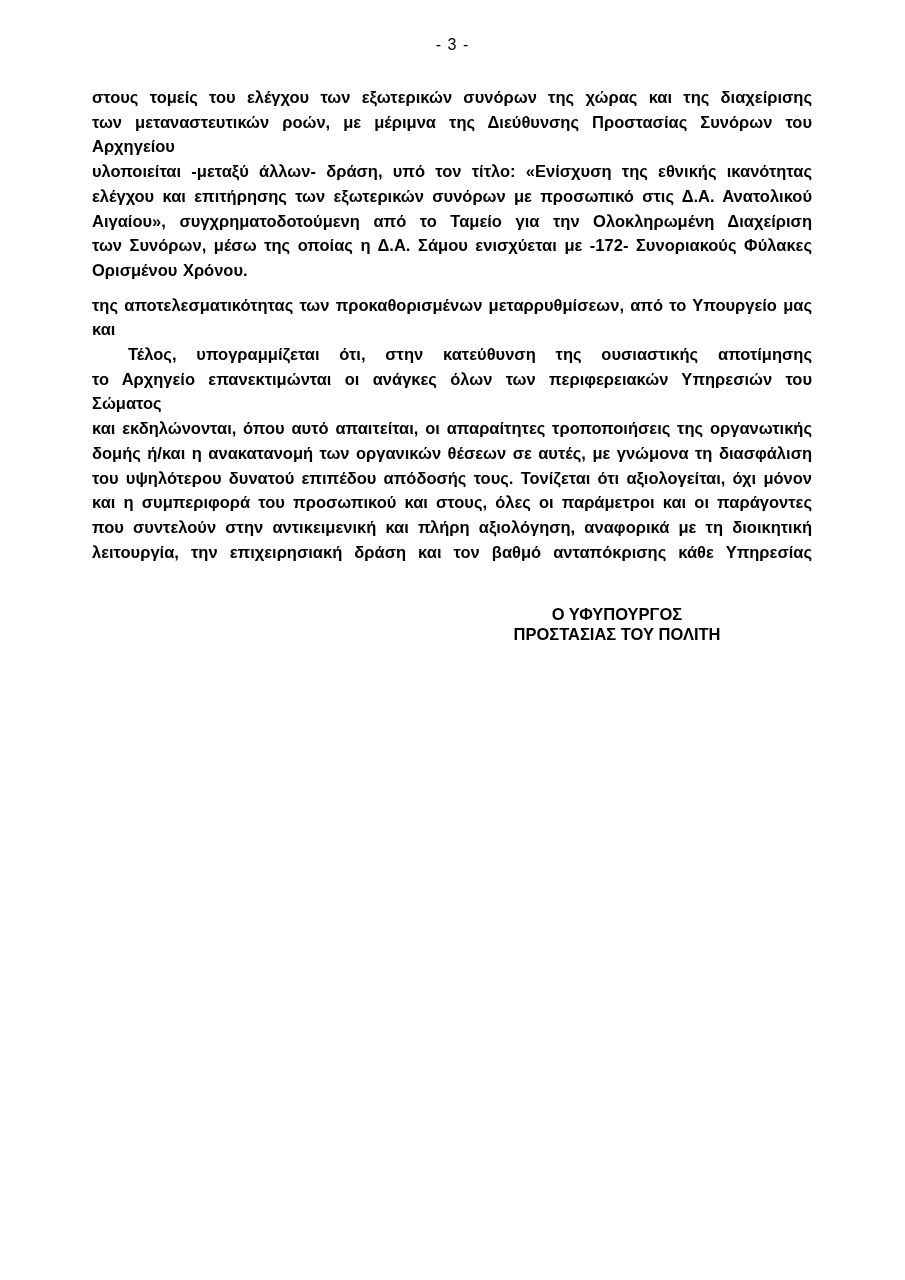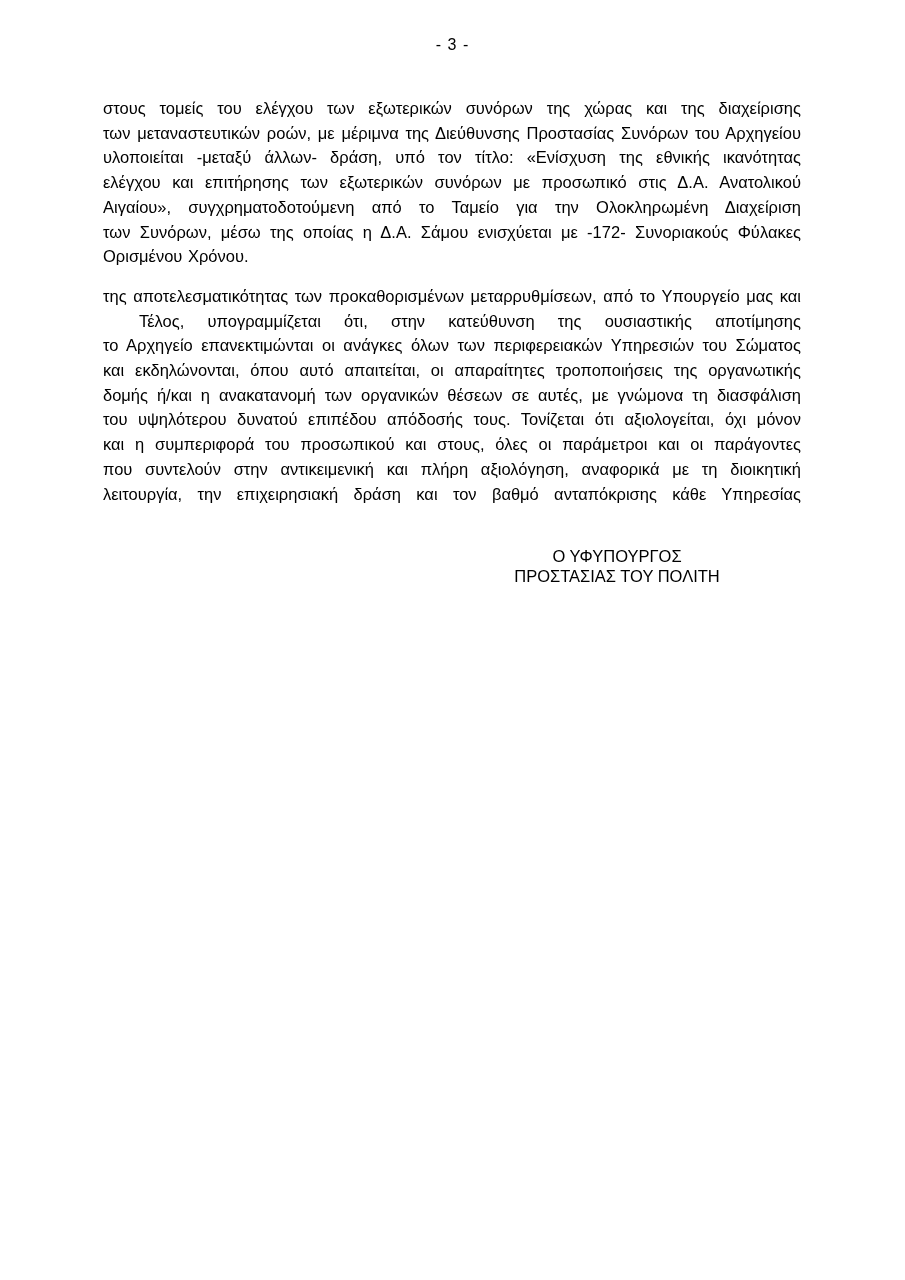--- a/index.html
+++ b/index.html
@@ -24,41 +24,41 @@
     text-align: center;
     font-size: 16px;
     letter-spacing: 1px;
   }
   .content {
     position: absolute;
     left: 88px;
     top: 81px;
     width: 728px;
   }
-  .para { margin: 15px; }
+  .para { margin: 4px; font-weight: bold; }
   .para + .para { margin-top: 10px; }
   .tline {
     font-size: 16.5px;
     line-height: 24.7px;
     text-align: justify;
     text-align-last: justify;
     word-spacing: 1px;
   }
   .tline.last {
     text-align-last: left;
   }
   .tline.indent {
     padding-left: 36px;
   }
   .signature {
     margin-top: 40px;
     margin-left: 378px;
     width: 302px;
     text-align: center;
-    font-weight: normal;
+    font-weight: bold;
     font-size: 16.5px;
     line-height: 20px;
   }
 </style>
 </head>
 <body>
 
 <div class="page">
 
   <div class="page-number">- 3 -</div>

